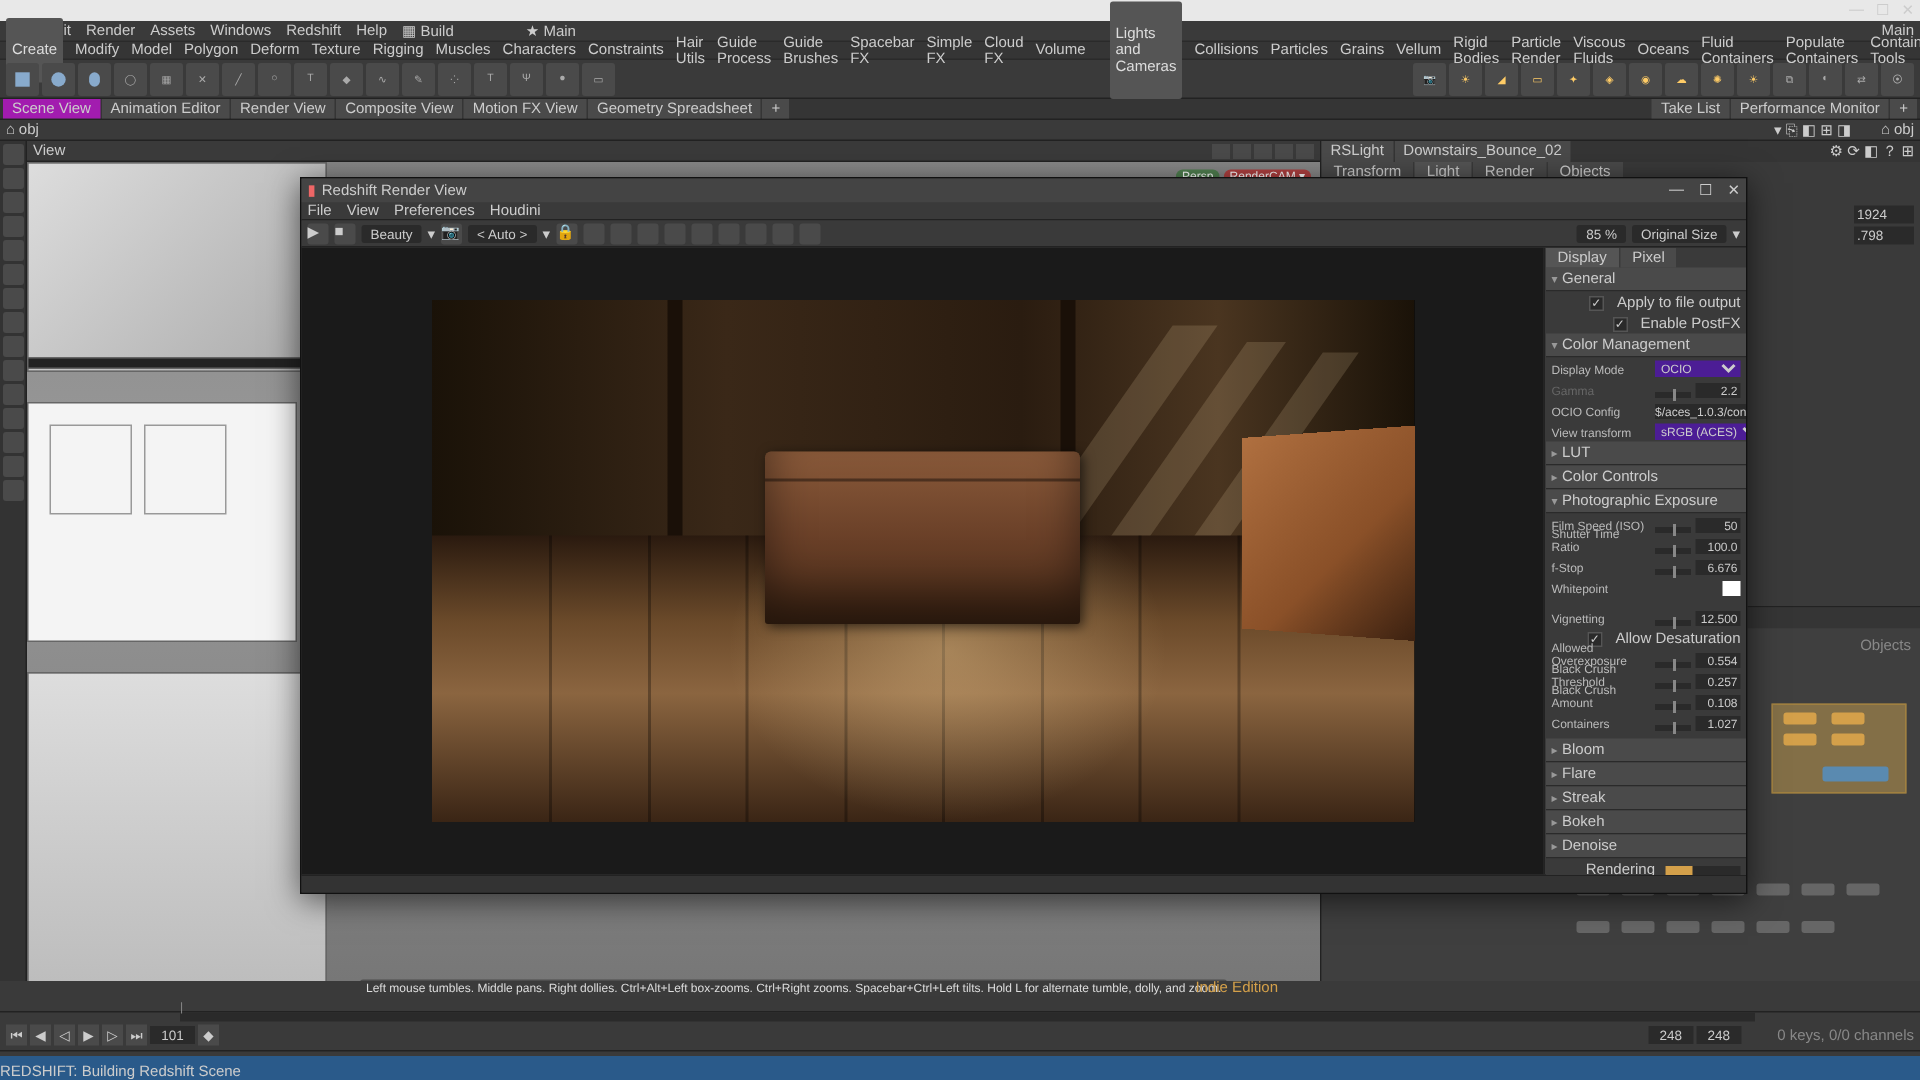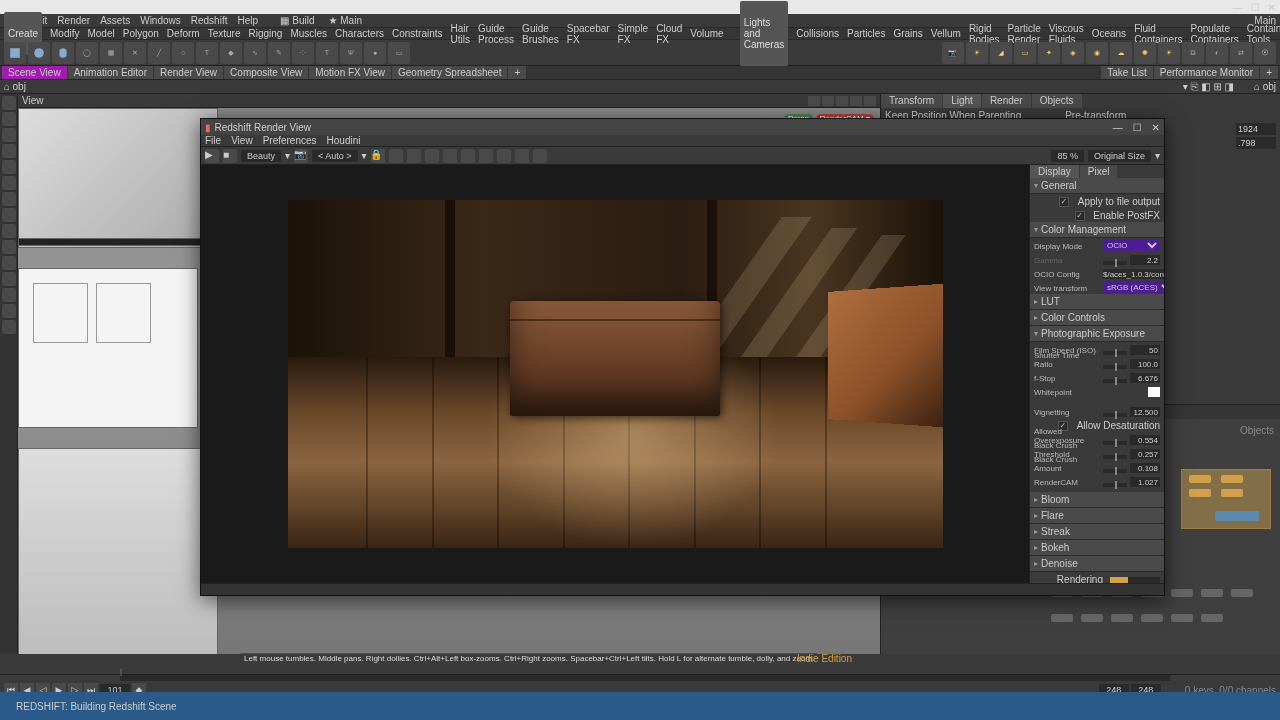--- a/index.html
+++ b/index.html
@@ -107,22 +107,22 @@
 </div>
 
 <div class="menubar">
   <span>File</span>
   <span>Edit</span>
   <span>Render</span>
   <span>Assets</span>
   <span>Windows</span>
   <span>Redshift</span>
   <span>Help</span>
-  <span style="margin-left:12px">▦ <span>Build</span></span>
-  <span style="margin-left:4px">★ <span>Main</span></span>
+  <span style="">▦ <span>Build</span></span>
+  <span style="margin-left:38px">★ <span>Main</span></span>
   <span style="margin-left:auto">Main</span>
 </div>
 
 <div class="shelfrow">
   <span class="tab">Create</span>
   <span>Modify</span>
   <span>Model</span>
   <span>Polygon</span>
   <span>Deform</span>
   <span>Texture</span>
@@ -261,20 +261,25 @@
       <div class="wire" style="left:15px;top:175px;width:55px;height:60px;border:1px solid #999;background:transparent"></div>
       <div class="wire" style="left:78px;top:175px;width:55px;height:60px;border:1px solid #999;background:transparent"></div>
       <div class="wire" style="left:0;top:340px;width:200px;height:220px;background:linear-gradient(180deg,#ddd,#bbb)"></div>
       <div style="position:absolute;right:6px;top:4px">
         <span class="pillg">Persp</span>
         <span class="pill">RenderCAM ▾</span>
       </div>
     </div>
   </div>
   <div class="rightpanel">
+    <div class="rp-top">
+      <span class="rpt">RSLight</span>
+      <span class="rpt">Downstairs_Bounce_02</span>
+      <span style="margin-left:auto;padding:0 4px">⚙ ⟳ ◧ ？ ⊞</span>
+    </div>
     <div class="rp-tabs">
       <span class="rt">Transform</span>
       <span class="rt active">Light</span>
       <span class="rt">Render</span>
       <span class="rt">Objects</span>
     </div>
     <div class="inputrow" style="font-size:8px;color:#888">
       <span>Keep Position When Parenting</span>
       <span style="margin-left:40px">Pre-transform</span>
     </div>
@@ -452,21 +457,21 @@
           <label>Black Crush Threshold</label>
           <div class="sld"></div>
           <input value="0.257" style="">
         </div>
       <div class="prop">
           <label>Black Crush Amount</label>
           <div class="sld"></div>
           <input value="0.108" style="">
         </div>
       <div class="prop">
-          <label>RenderCAM</label>
+          <label>Containers</label>
           <div class="sld"></div>
           <input value="1.027" style="">
         </div>
       <div style="height:4px"></div>
       <div class="sechdr">Bloom</div>
       <div class="sechdr">Flare</div>
       <div class="sechdr">Streak</div>
       <div class="sechdr">Bokeh</div>
       <div class="sechdr">Denoise</div>
       <div class="prop" style="justify-content:flex-end;position:relative">
@@ -507,15 +512,15 @@
 <div class="footer">
   <div class="pb" style="width:14px;height:14px;background:#4a4a4a;margin-right:2px">⊞</div>
   <div class="pb" style="width:14px;height:14px;background:#4a4a4a;margin-right:2px">⟳</div>
   <div class="pb" style="width:14px;height:14px;background:#4a4a4a;margin-right:6px">●</div>
   <input style="width: 30px; background: rgb(42, 42, 42); border: none; color: rgb(204, 204, 204); font-size: 9px; height: 12px; text-align: center;" value="1">
   <input style="width: 30px; background: rgb(42, 42, 42); border: none; color: rgb(204, 204, 204); font-size: 9px; height: 12px; text-align: center; margin-left: 2px;" value="101">
   <div style="flex:1"></div>
   <span style="color:#888;margin-right:10px">Key All Channels</span>
   <span style="color:#888">Auto Update</span>
 </div>
-<div style="position:absolute;left:0;bottom:0;right:0;height:28px;background:#2a5a8a;display:flex;align-items:center;padding:0 16px;font-size:9px;color:#fff">
+<div style="position:absolute;left:0;bottom:0;right:0;height:16px;background:#2a5a8a;display:flex;align-items:flex-end;padding:0 0;font-size:9px;color:#fff">
   <span>REDSHIFT: Building Redshift Scene</span>
 </div>
 
 </body></html>

